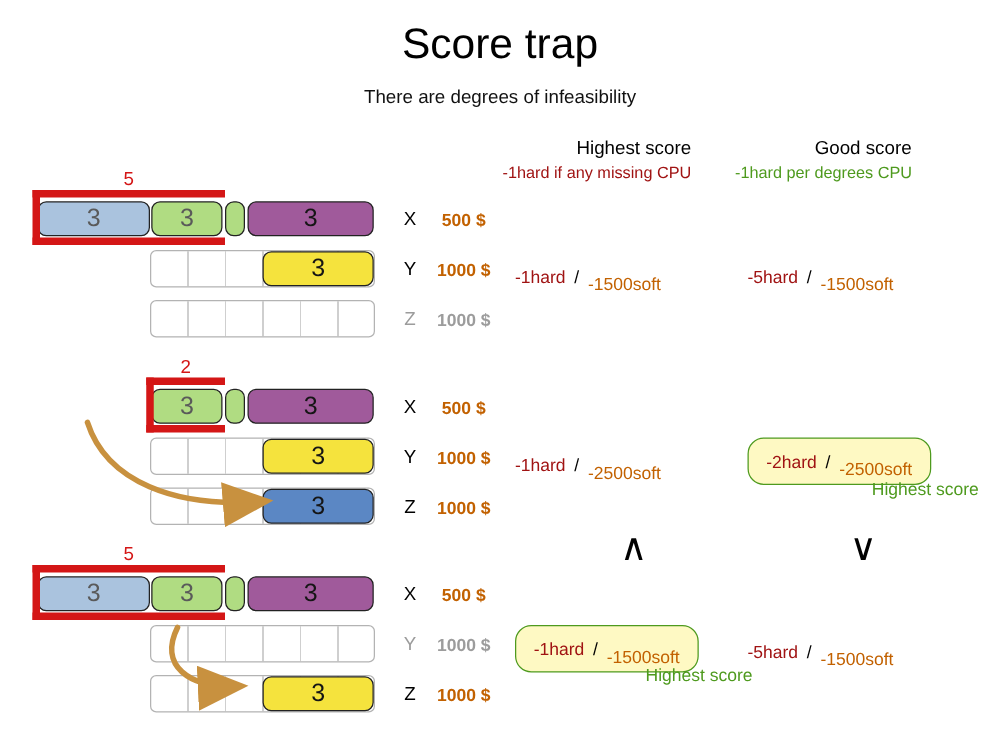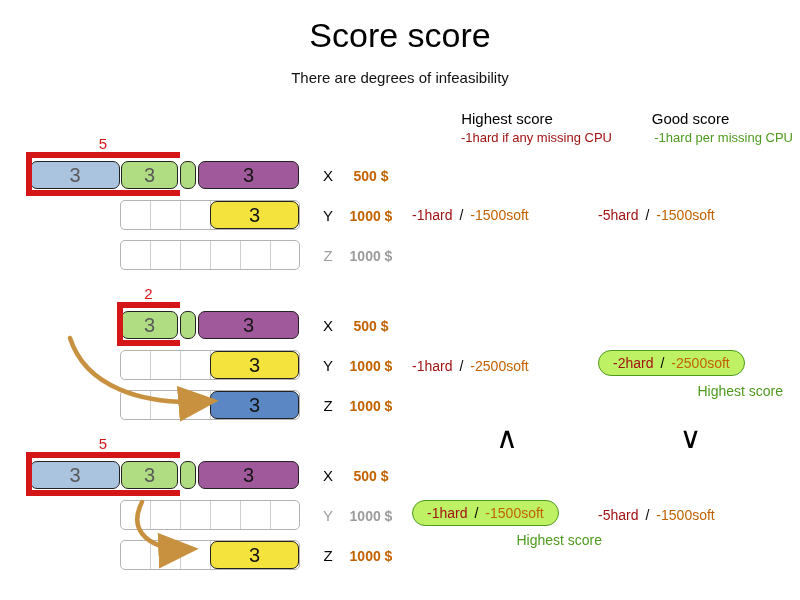--- a/index.html
+++ b/index.html
@@ -4,21 +4,21 @@
 <style>
   * { margin:0; padding:0; box-sizing:border-box; }
   html,body { background:#fff; }
   body { font-family:"Liberation Sans", sans-serif; }
   .canvas { position:relative; width:800px; height:600px; background:#fff; overflow:hidden; }
 
   .title { position:absolute; top:16px; left:0; width:100%; text-align:center; font-size:34px; font-weight:400; color:#000; }
   .subtitle { position:absolute; top:69px; left:0; width:100%; text-align:center; font-size:15px; color:#111; }
 
   .colhead { position:absolute; text-align:center; font-size:15px; color:#000; }
-  .colsub  { position:absolute; text-align:right; font-size:13px; }
+  .colsub  { position:absolute; text-align:left; font-size:13px; }
   .hard-text { color:var(--hard); }
   .green-text { color:var(--green); }
 
   .grid-row { position:absolute; width:180px; height:30px; border:1px solid #b3b3b3; border-radius:5px; background:
       repeating-linear-gradient(to right, transparent 0, transparent 29px, #cfcfcf 29px, #cfcfcf 30px); }
 
   .block { position:absolute; height:28px; border:1.5px solid #222; border-radius:7px;
            display:flex; align-items:center; justify-content:center; font-size:20px; z-index:2; }
   .block.blue     { background:var(--block_blue); color:#5a5a5a; }
   .block.green    { background:var(--block_green); color:#5a5a5a; }
@@ -29,41 +29,41 @@
   .bracket { position:absolute; border:6px solid var(--red); border-right:none; z-index:3; }
   .overload { position:absolute; text-align:center; font-size:15px; color:var(--red); z-index:3; }
 
   .row-label { position:absolute; width:24px; text-align:center; font-size:15px; color:#000; }
   .cost { position:absolute; width:64px; text-align:center; font-size:14px; color:var(--soft);font-weight:bold; }
   .inactive { color:#9c9c9c !important; }
 
   .score-line { position:absolute; display:flex; align-items:center; font-size:14px; }
   .score-hard { color:var(--hard); }
   .score-sep  { color:#000; margin:0 7px; }
-  .score-soft { color:var(--soft); }
-  .score-box  { display:flex; align-items:center; border:1px solid var(--green); border-radius:13px; padding:4px 14px; background:#bef264; }
+  .score-soft { color:var(--soft);margin-top:12px; }
+  .score-box  { display:flex; align-items:center; border:1px solid var(--green); border-radius:13px; padding:4px 14px; background:#fef9c3; }
   .note { position:absolute; text-align:right; font-size:14px; color:var(--green); }
   .comparator { position:absolute; text-align:center; font-size:30px; color:#000; }
 
   svg.arrows { position:absolute; left:0; top:0; z-index:4; pointer-events:none; }
   .arrow-line { stroke:var(--arrow); stroke-width:4.5; fill:none; stroke-linecap:round; }
   .arrow-head { fill:var(--arrow); }
 </style>
 </head>
 <body>
 
 <div class="canvas">
 
-  <div class="title">Score score</div>
+  <div class="title">Score trap</div>
   <div class="subtitle">There are degrees of infeasibility</div>
 
   <div class="colhead" style="left:412px;top:110px;width:190px">Highest score</div>
   <div class="colsub hard-text" style="left:402px;top:130px;width:210px">-1hard if any missing CPU</div>
   <div class="colhead" style="left:598px;top:110px;width:185px">Good score</div>
-  <div class="colsub green-text" style="left:588px;top:130px;width:205px">-1hard per missing CPU</div>
+  <div class="colsub green-text" style="left:588px;top:130px;width:205px">-1hard per degrees CPU</div>
 
   <div class="overload" style="left:26px;top:135px;width:154px">5</div>
   <div class="bracket" style="left:26px;top:152px;width:154px;height:44px"></div>
 
   <div class="block blue" style="left:30px;top:161px;width:90px">3</div>
   <div class="block green" style="left:121px;top:161px;width:57px">3</div>
   <div class="block green" style="left:180px;top:161px;width:16px"></div>
   <div class="block purple" style="left:198px;top:161px;width:101px">3</div>
   <div class="row-label" style="left:316px;top:167px">X</div>
   <div class="cost" style="left:339px;top:168px">500 $</div>

